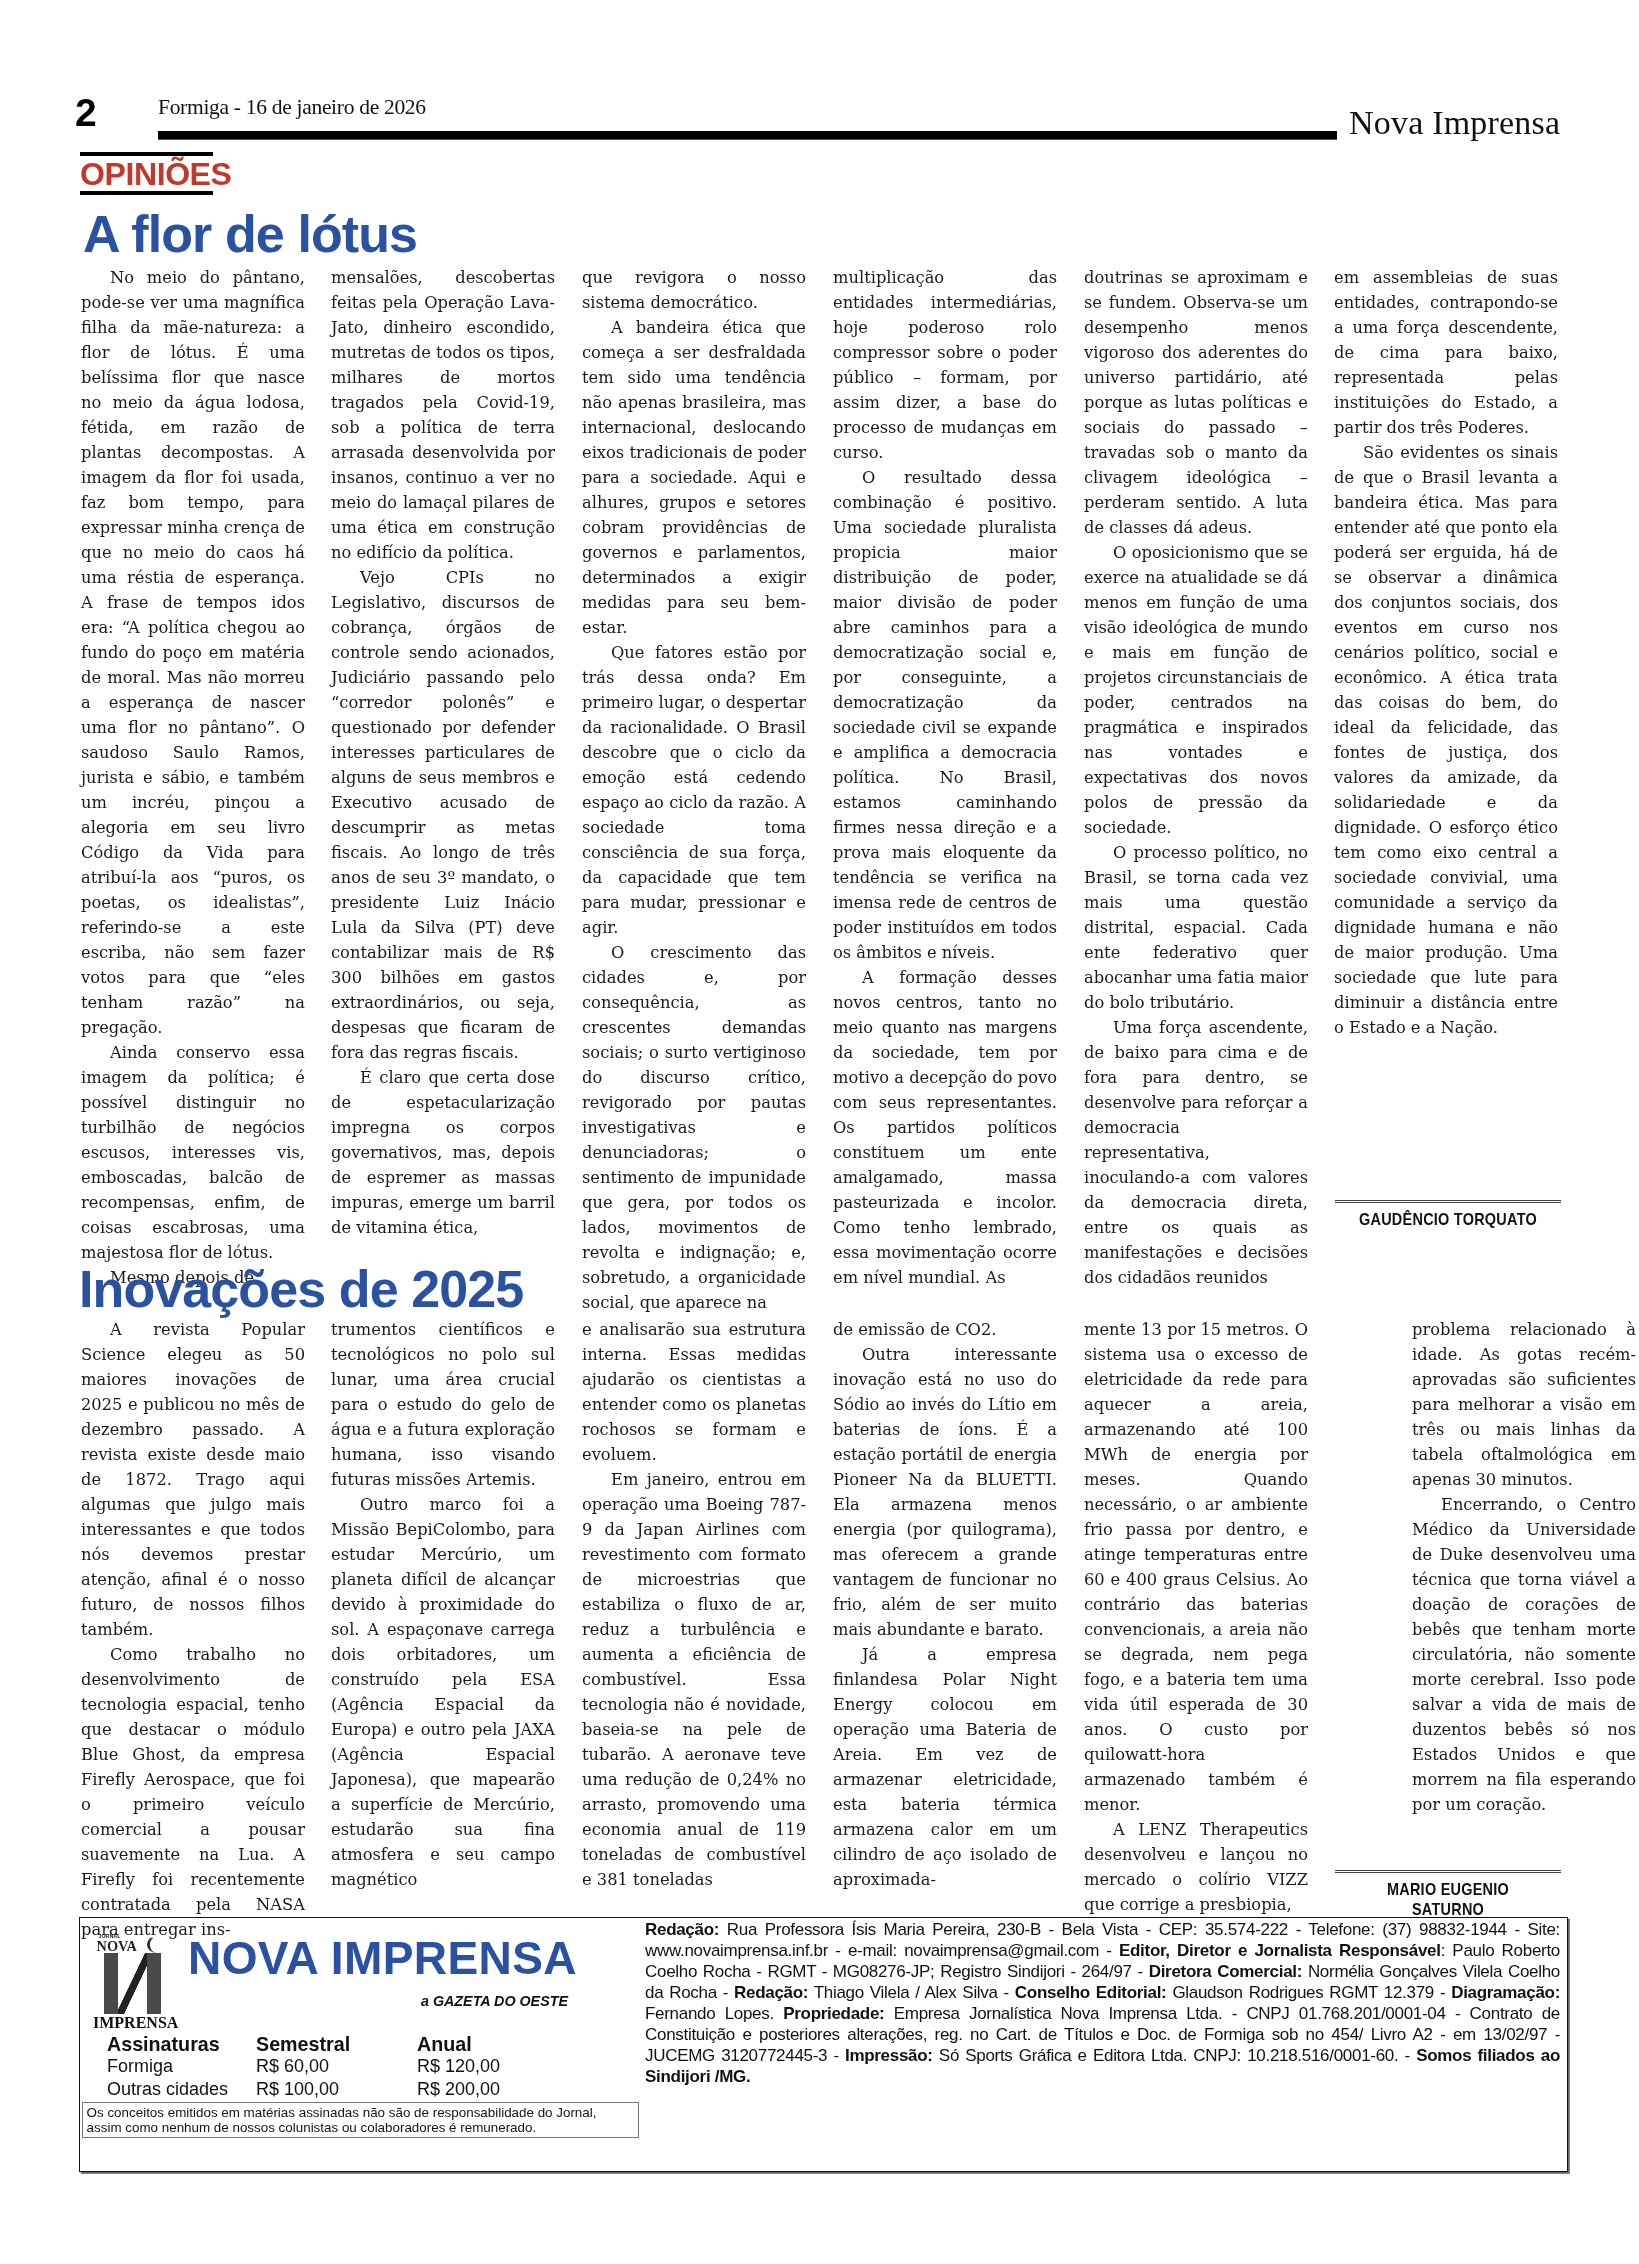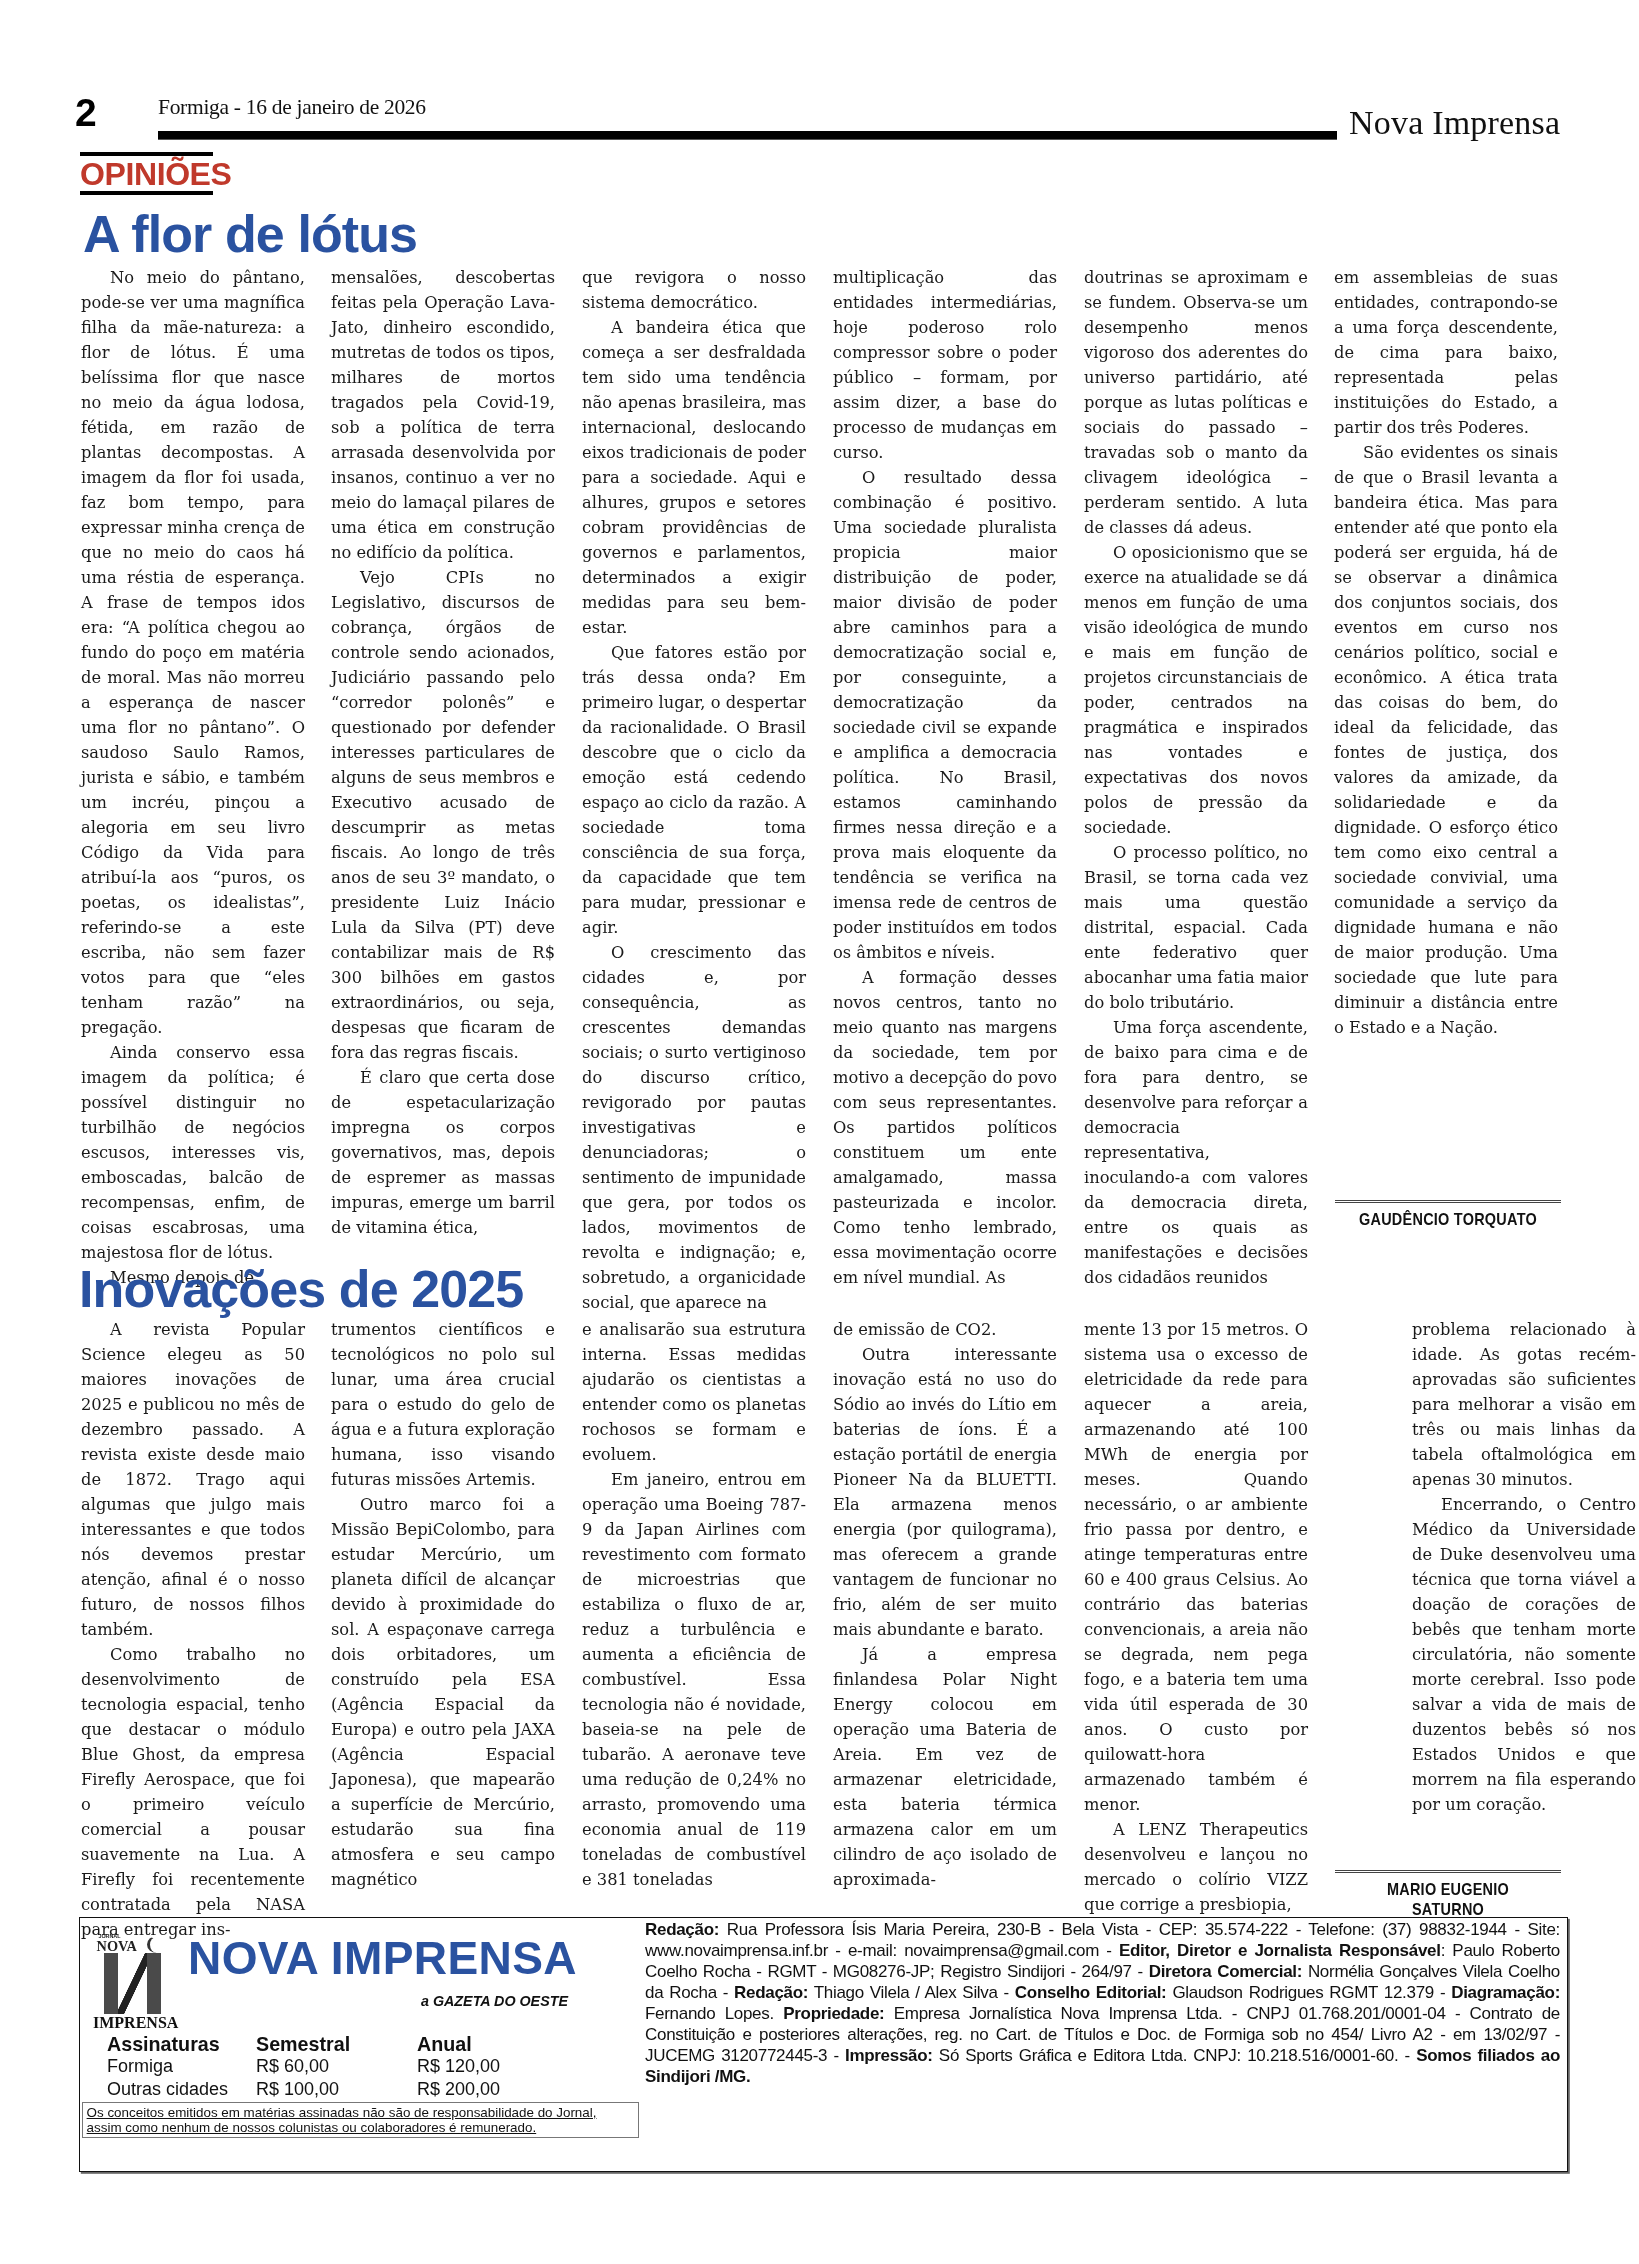--- a/index.html
+++ b/index.html
@@ -28,21 +28,21 @@
   .logo .n-bar-r { position:absolute; left:54px; top:19.7px; width:14.3px; height:61px; background:#4a4a4a; }
   .logo .n-diag { position:absolute; left:25px; top:19.7px; width:29px; height:61px; background:linear-gradient(to bottom right, transparent 46%, #222 47%, #222 60%, transparent 61%); }
   .logo .imprensa { position:absolute; left:0; top:81px; font-family:"Liberation Serif", serif; font-weight:bold; font-size:16px; color:#111; }
   .brand { left:188px; top:1934px; font-family:"Liberation Sans", sans-serif; font-weight:bold; font-size:47px; color:#2a52a0; letter-spacing:0.4px; line-height:47px; transform:scaleX(0.98); transform-origin:left; }
   .tagline { left:421px; top:1993px; font-family:"Liberation Sans", sans-serif; font-weight:bold; font-style:italic; font-size:14.3px; color:#111; }
   .subs { left:107px; top:2033px; font-family:"Liberation Sans", sans-serif; font-size:18px; color:#111; }
   .subs table { border-collapse:collapse; }
   .subs td, .subs th { padding:0; line-height:22.4px; text-align:left; }
   .subs th { font-size:19.7px; font-weight:bold; }
   .subs .c1 { width:149px; } .subs .c2 { width:161px; } .subs .c3 { width:134px; }
-  .disclaimer { left:82px; top:2102px; width:548px; border:0.9px solid #777; padding:1.8px 3.6px; font-family:"Liberation Sans", sans-serif; font-size:13.4px; line-height:15px; color:#111;text-decoration:underline; }
+  .disclaimer { left:82px; top:2102px; width:548px; border:0.9px solid #777; padding:1.8px 3.6px; font-family:"Liberation Sans", sans-serif; font-size:13.4px; line-height:15px; color:#111; }
   .imprint { left:645px; top:1919px; width:915px; font-family:"Liberation Sans", sans-serif; font-size:17px; line-height:21px; color:#111; text-align:justify; letter-spacing:-0.3px; }
   .imprint b { font-weight:bold; }
 </style>
 </head>
 <body>
 
 <div class="abs page-num">2</div>
 <div class="abs dateline">Formiga - 16 de janeiro de 2026</div>
 <div class="abs top-rule"></div>
 <div class="abs masthead">Nova Imprensa</div>

